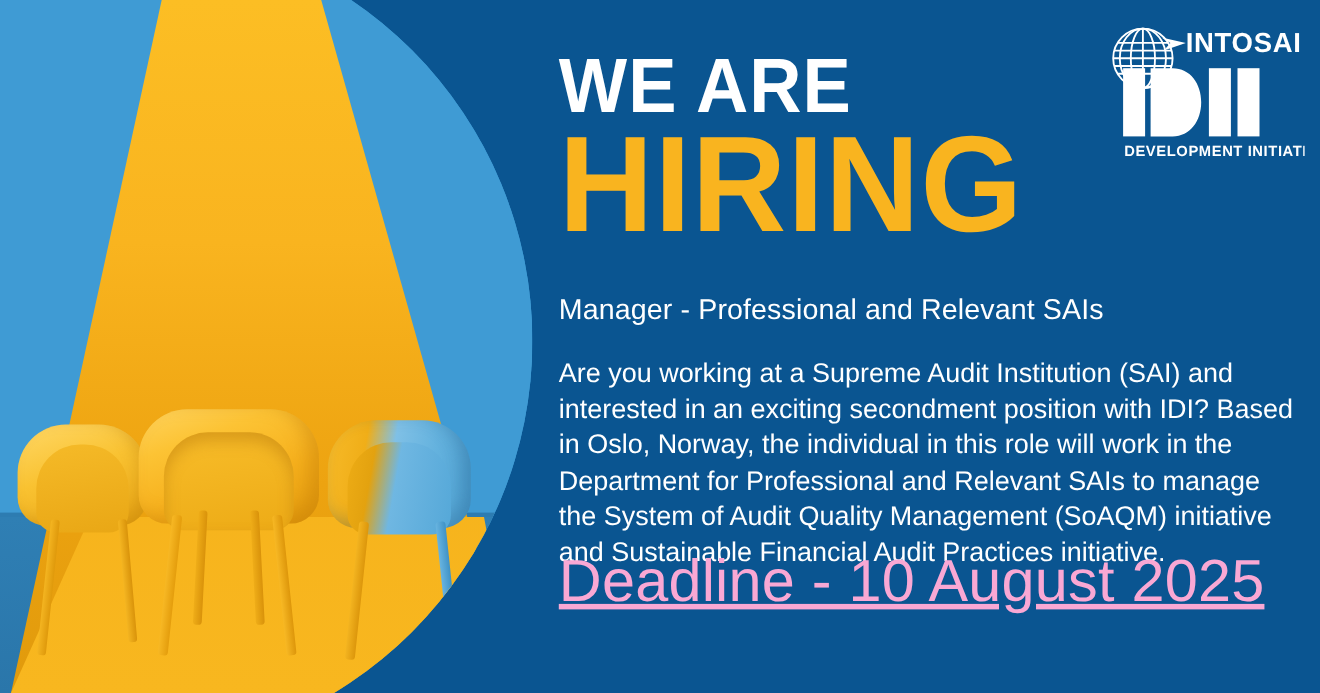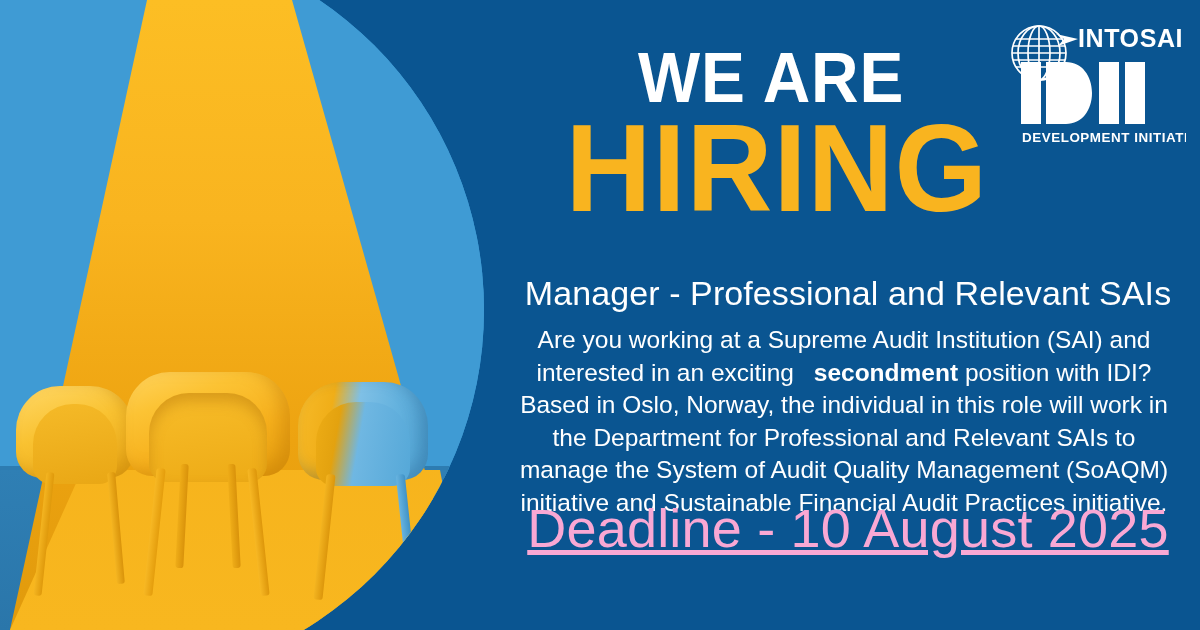--- a/index.html
+++ b/index.html
@@ -2,21 +2,21 @@
 <html><head>
 <meta charset="utf-8">
 <style>
   html,body{margin:0;padding:0;}
   body{
     width:1200px;height:630px;overflow:hidden;
     background:#0a5591;
     font-family:"Liberation Sans",sans-serif;
     -webkit-font-smoothing:antialiased;
   }
-  .banner{position:relative;width:1200px;height:630px;background:#0a5591;overflow:hidden;text-align:center;}
+  .banner{position:relative;width:1200px;height:630px;background:#0a5591;overflow:hidden;}
 
   
   .photo-mask{
     position:absolute;left:-264px;top:-64px;width:748px;height:748px;
     border-radius:50%;overflow:hidden;
   }
   .photo{
     position:absolute;left:264px;top:64px;width:484px;height:630px;
     background:#3f9bd4;overflow:hidden;
   }
@@ -97,30 +97,30 @@
   }
   .hiring{
     display:block;color:#f9b41f;
     font-family:"Liberation Sans Narrow","Liberation Sans",sans-serif;
     font-weight:bold;font-size:124px;line-height:104px;
     letter-spacing:1px;transform:scaleX(.96);transform-origin:left top;
     margin-top:8px;
   }
 
   .job-title{
-    position:absolute;left:508px;top:272px;width:680px;
-    color:#ffffff;font-size:34px;line-height:42px;font-weight:normal;
+    position:absolute;left:508px;top:260px;width:680px;
+    color:#ffffff;font-size:26px;line-height:42px;font-weight:normal;
     letter-spacing:.1px;
   }
 
   .body-copy{
     position:absolute;left:508px;top:324px;width:672px;
     color:#ffffff;font-size:24.5px;line-height:32.6px;font-weight:normal;
   }
-  .body-copy b{font-weight:bold;margin-left:13px;}
+  .body-copy b{font-weight:normal;}
 
   .deadline{
     position:absolute;left:508px;top:503px;width:680px;
     color:#f9a8d4;font-size:54px;line-height:50px;font-weight:normal;
     letter-spacing:.2px;
     text-decoration:underline;
   }
   .website{
     position:absolute;left:508px;top:553px;width:400px;
     color:#ffffff;font-size:26px;line-height:34px;font-weight:normal;

